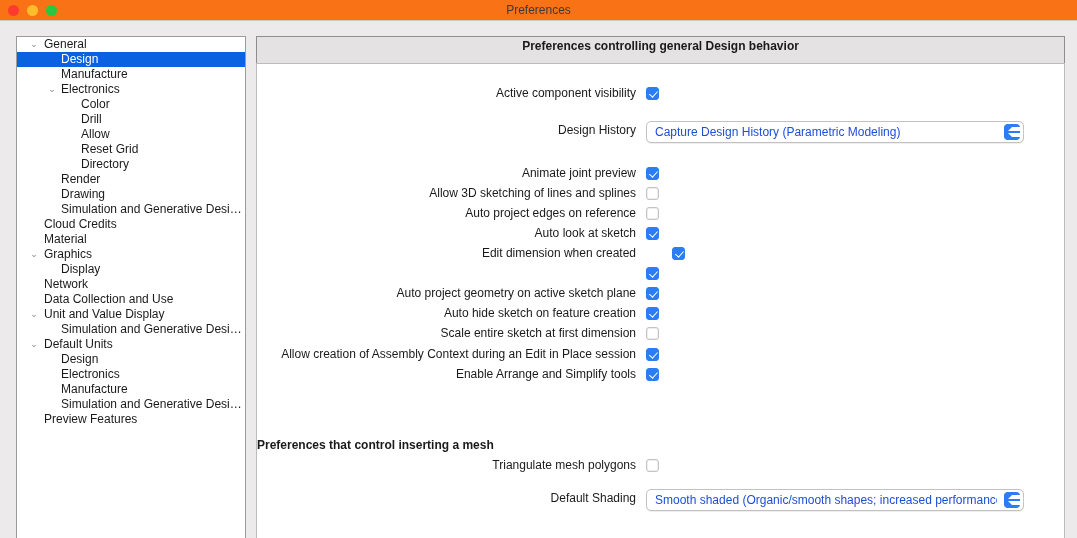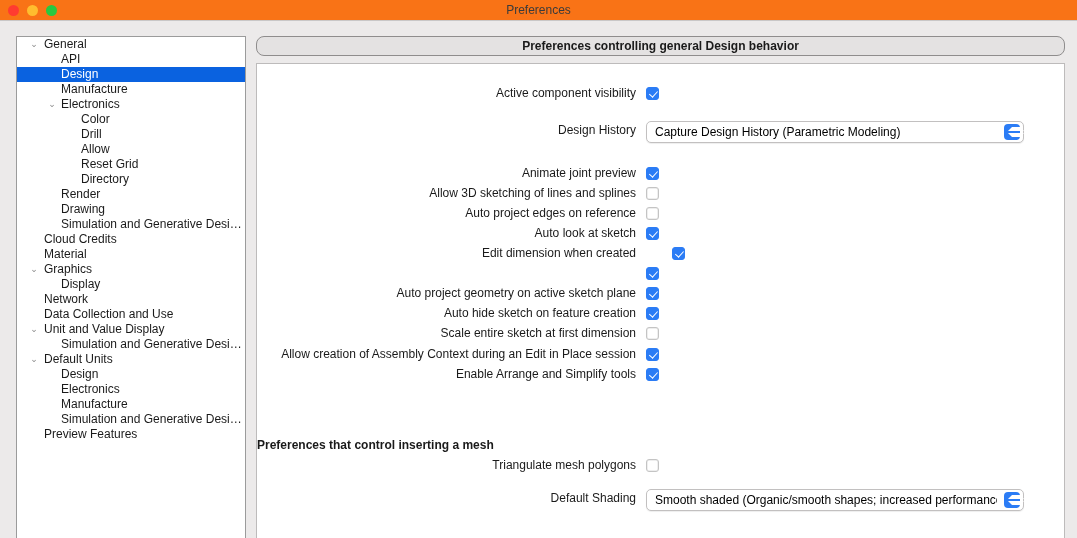--- a/index.html
+++ b/index.html
@@ -107,25 +107,25 @@
 
   
   #content-pane {
     position: absolute;
     left: 256px;
     top: 15px;
     right: 12px;
     height: 540px;
   }
   #banner {
-    height: 20px;
+    height: 28px;
     line-height: 19px;
     background: #e4e2e2;
     border: 1px solid #8f8d8d;
-    border-radius: 8px;
+    border-radius: 0;
     box-sizing: border-box;
     text-align: center;
     font-size: 12px;
     font-weight: bold;
     color: #1a1a1a;
   }
   #panel {
     position: absolute;
     left: 0; right: 0;
     top: 27px;
@@ -209,21 +209,21 @@
     cursor: pointer;
   }
   .popup-text {
     position: absolute;
     left: 8px;
     top: 0;
     right: 26px;
     height: 20px;
     line-height: 20px;
     font-size: 12px;
-    color: #000000;
+    color: #1d4ed8;
     white-space: nowrap;
     overflow: hidden;
   }
   .popup-arrows {
     position: absolute;
     right: 3px;
     top: 2px;
     width: 16px;
     height: 16px;
     background: #2b7cf5;
@@ -268,21 +268,20 @@
     <span class="tl-dot tl-min"></span>
     <span class="tl-dot tl-zoom"></span>
   </div>
   <div id="window-title">Preferences</div>
 </div>
 
 <div id="main">
 
   <div id="sidebar">
       <div class="tree-item lvl0"><span class="twisty">⌄</span><span class="tree-label">General</span></div>
-      <div class="tree-item lvl1"><span class="tree-label">API</span></div>
       <div class="tree-item lvl1 selected"><span class="tree-label">Design</span></div>
       <div class="tree-item lvl1"><span class="tree-label">Manufacture</span></div>
       <div class="tree-item lvl1"><span class="twisty">⌄</span><span class="tree-label">Electronics</span></div>
       <div class="tree-item lvl2"><span class="tree-label">Color</span></div>
       <div class="tree-item lvl2"><span class="tree-label">Drill</span></div>
       <div class="tree-item lvl2"><span class="tree-label">Allow</span></div>
       <div class="tree-item lvl2"><span class="tree-label">Reset Grid</span></div>
       <div class="tree-item lvl2"><span class="tree-label">Directory</span></div>
       <div class="tree-item lvl1"><span class="tree-label">Render</span></div>
       <div class="tree-item lvl1"><span class="tree-label">Drawing</span></div>

